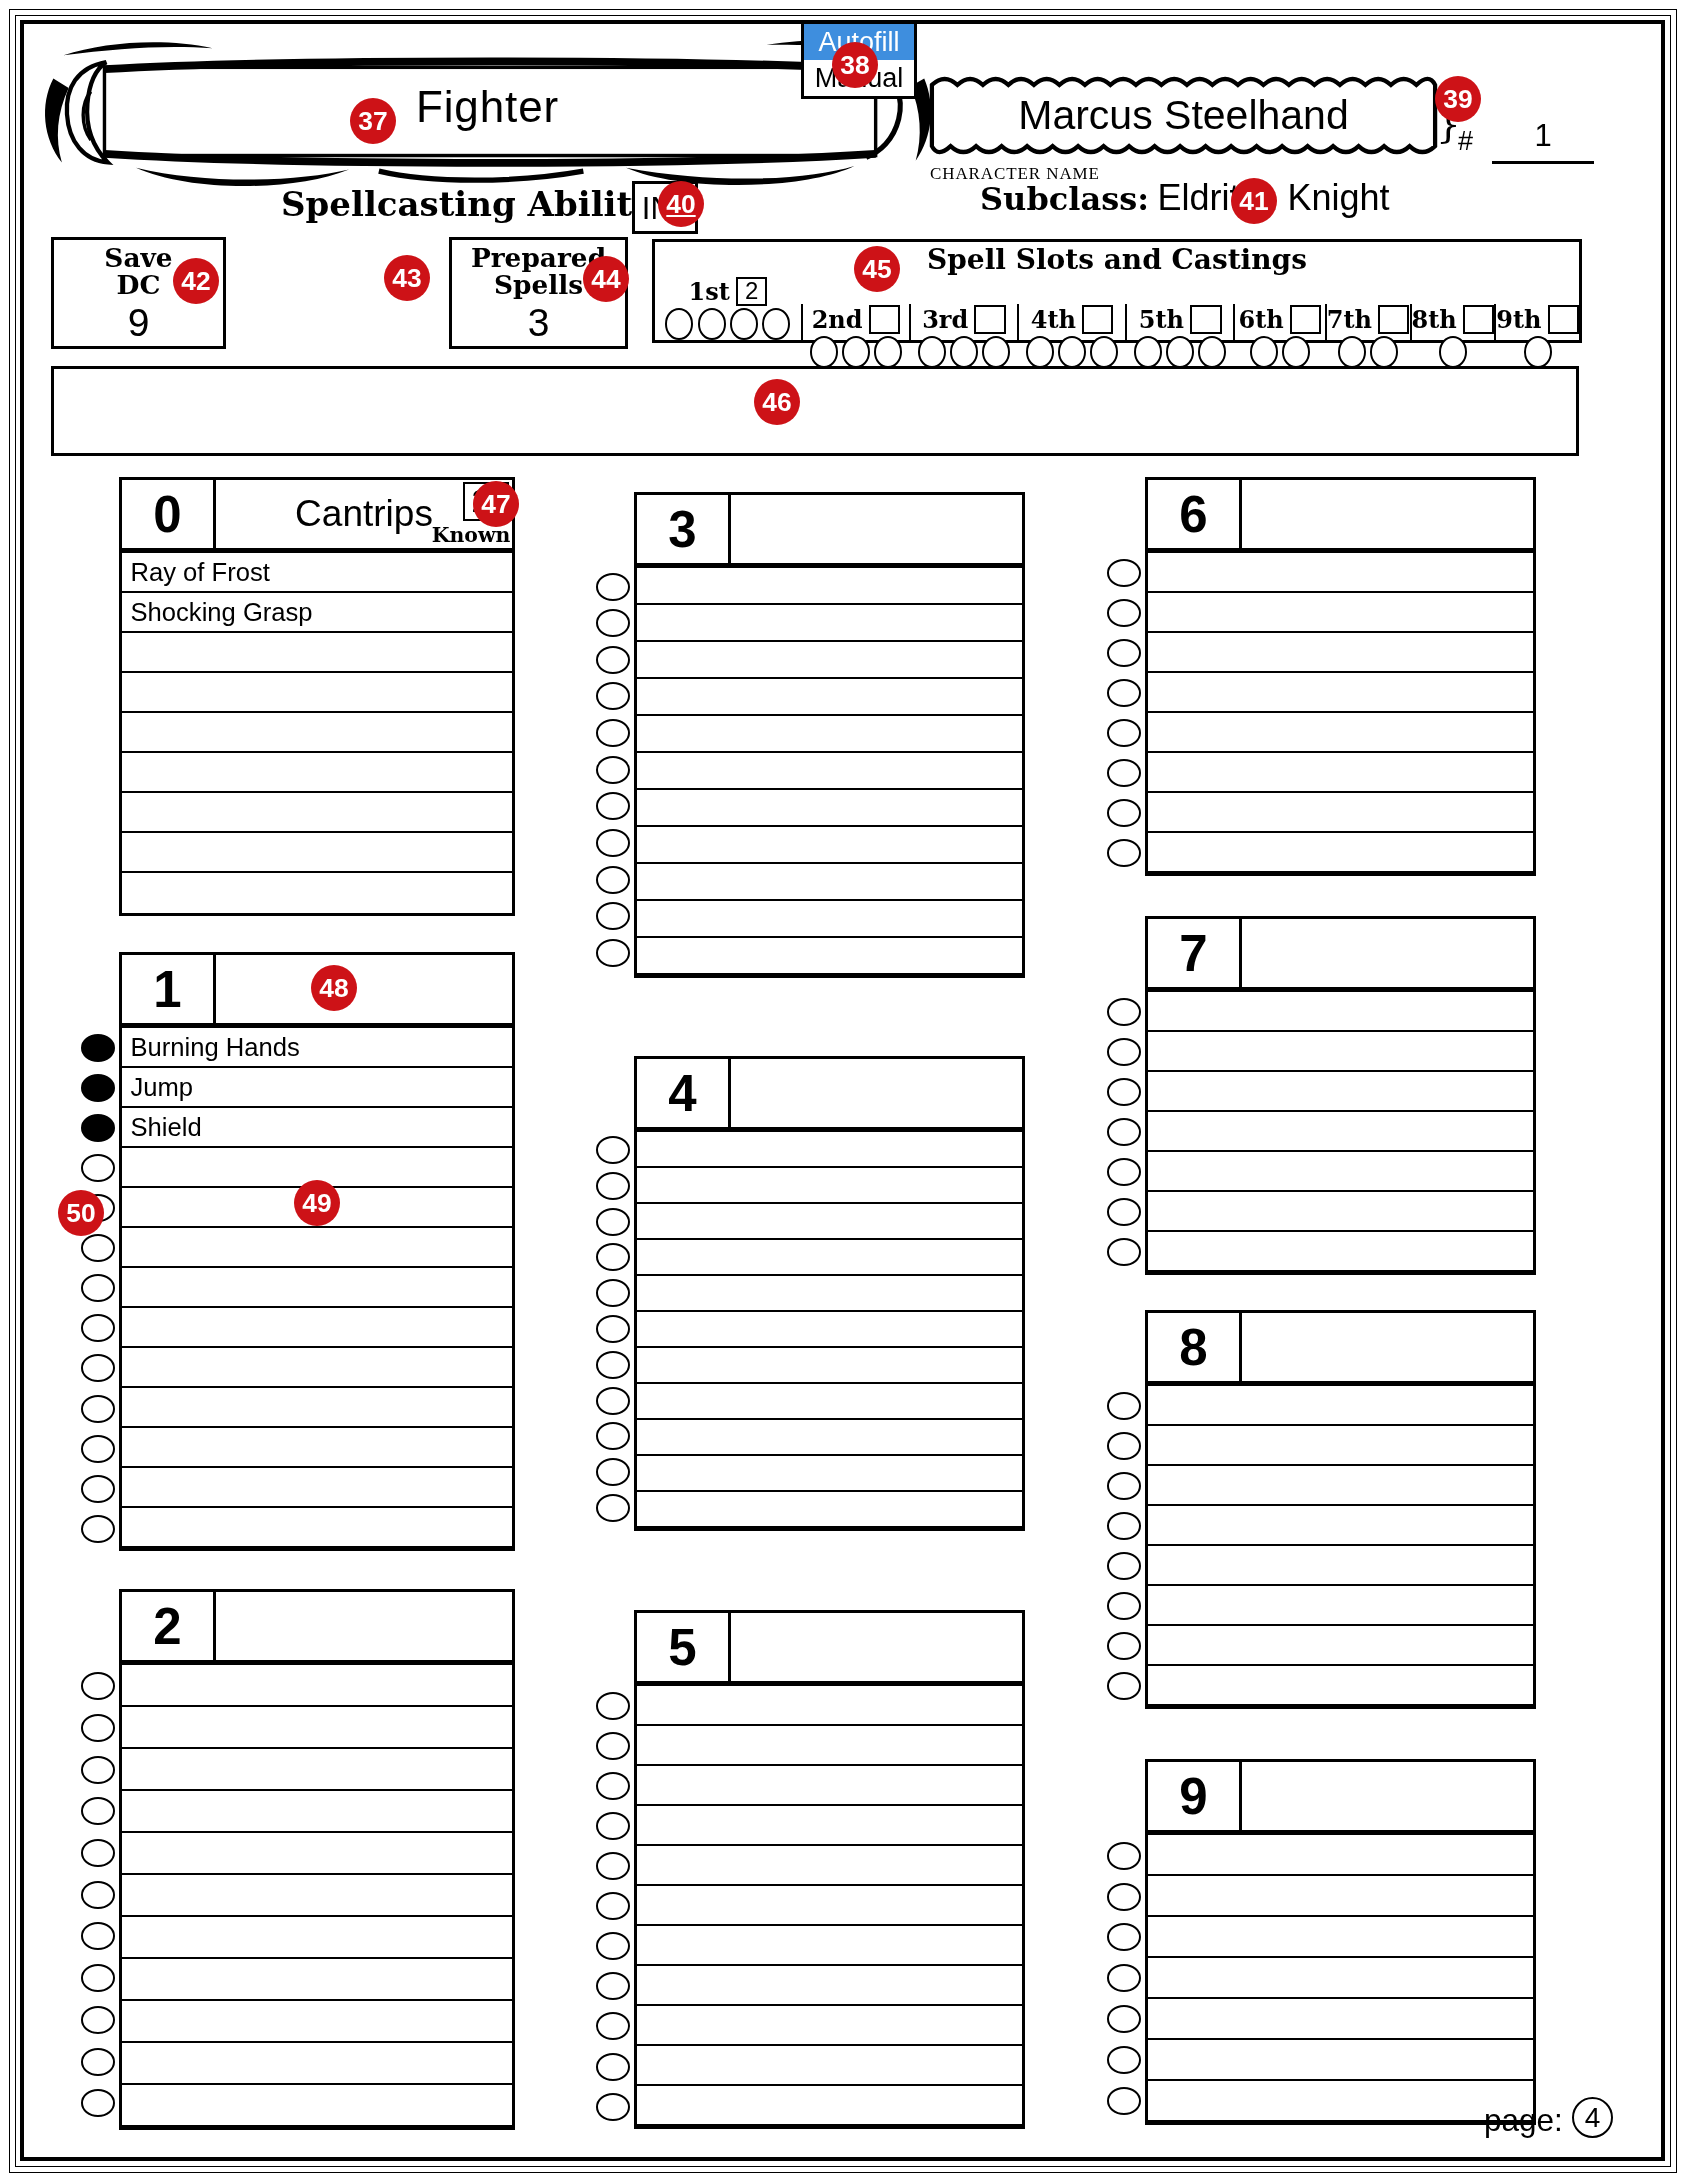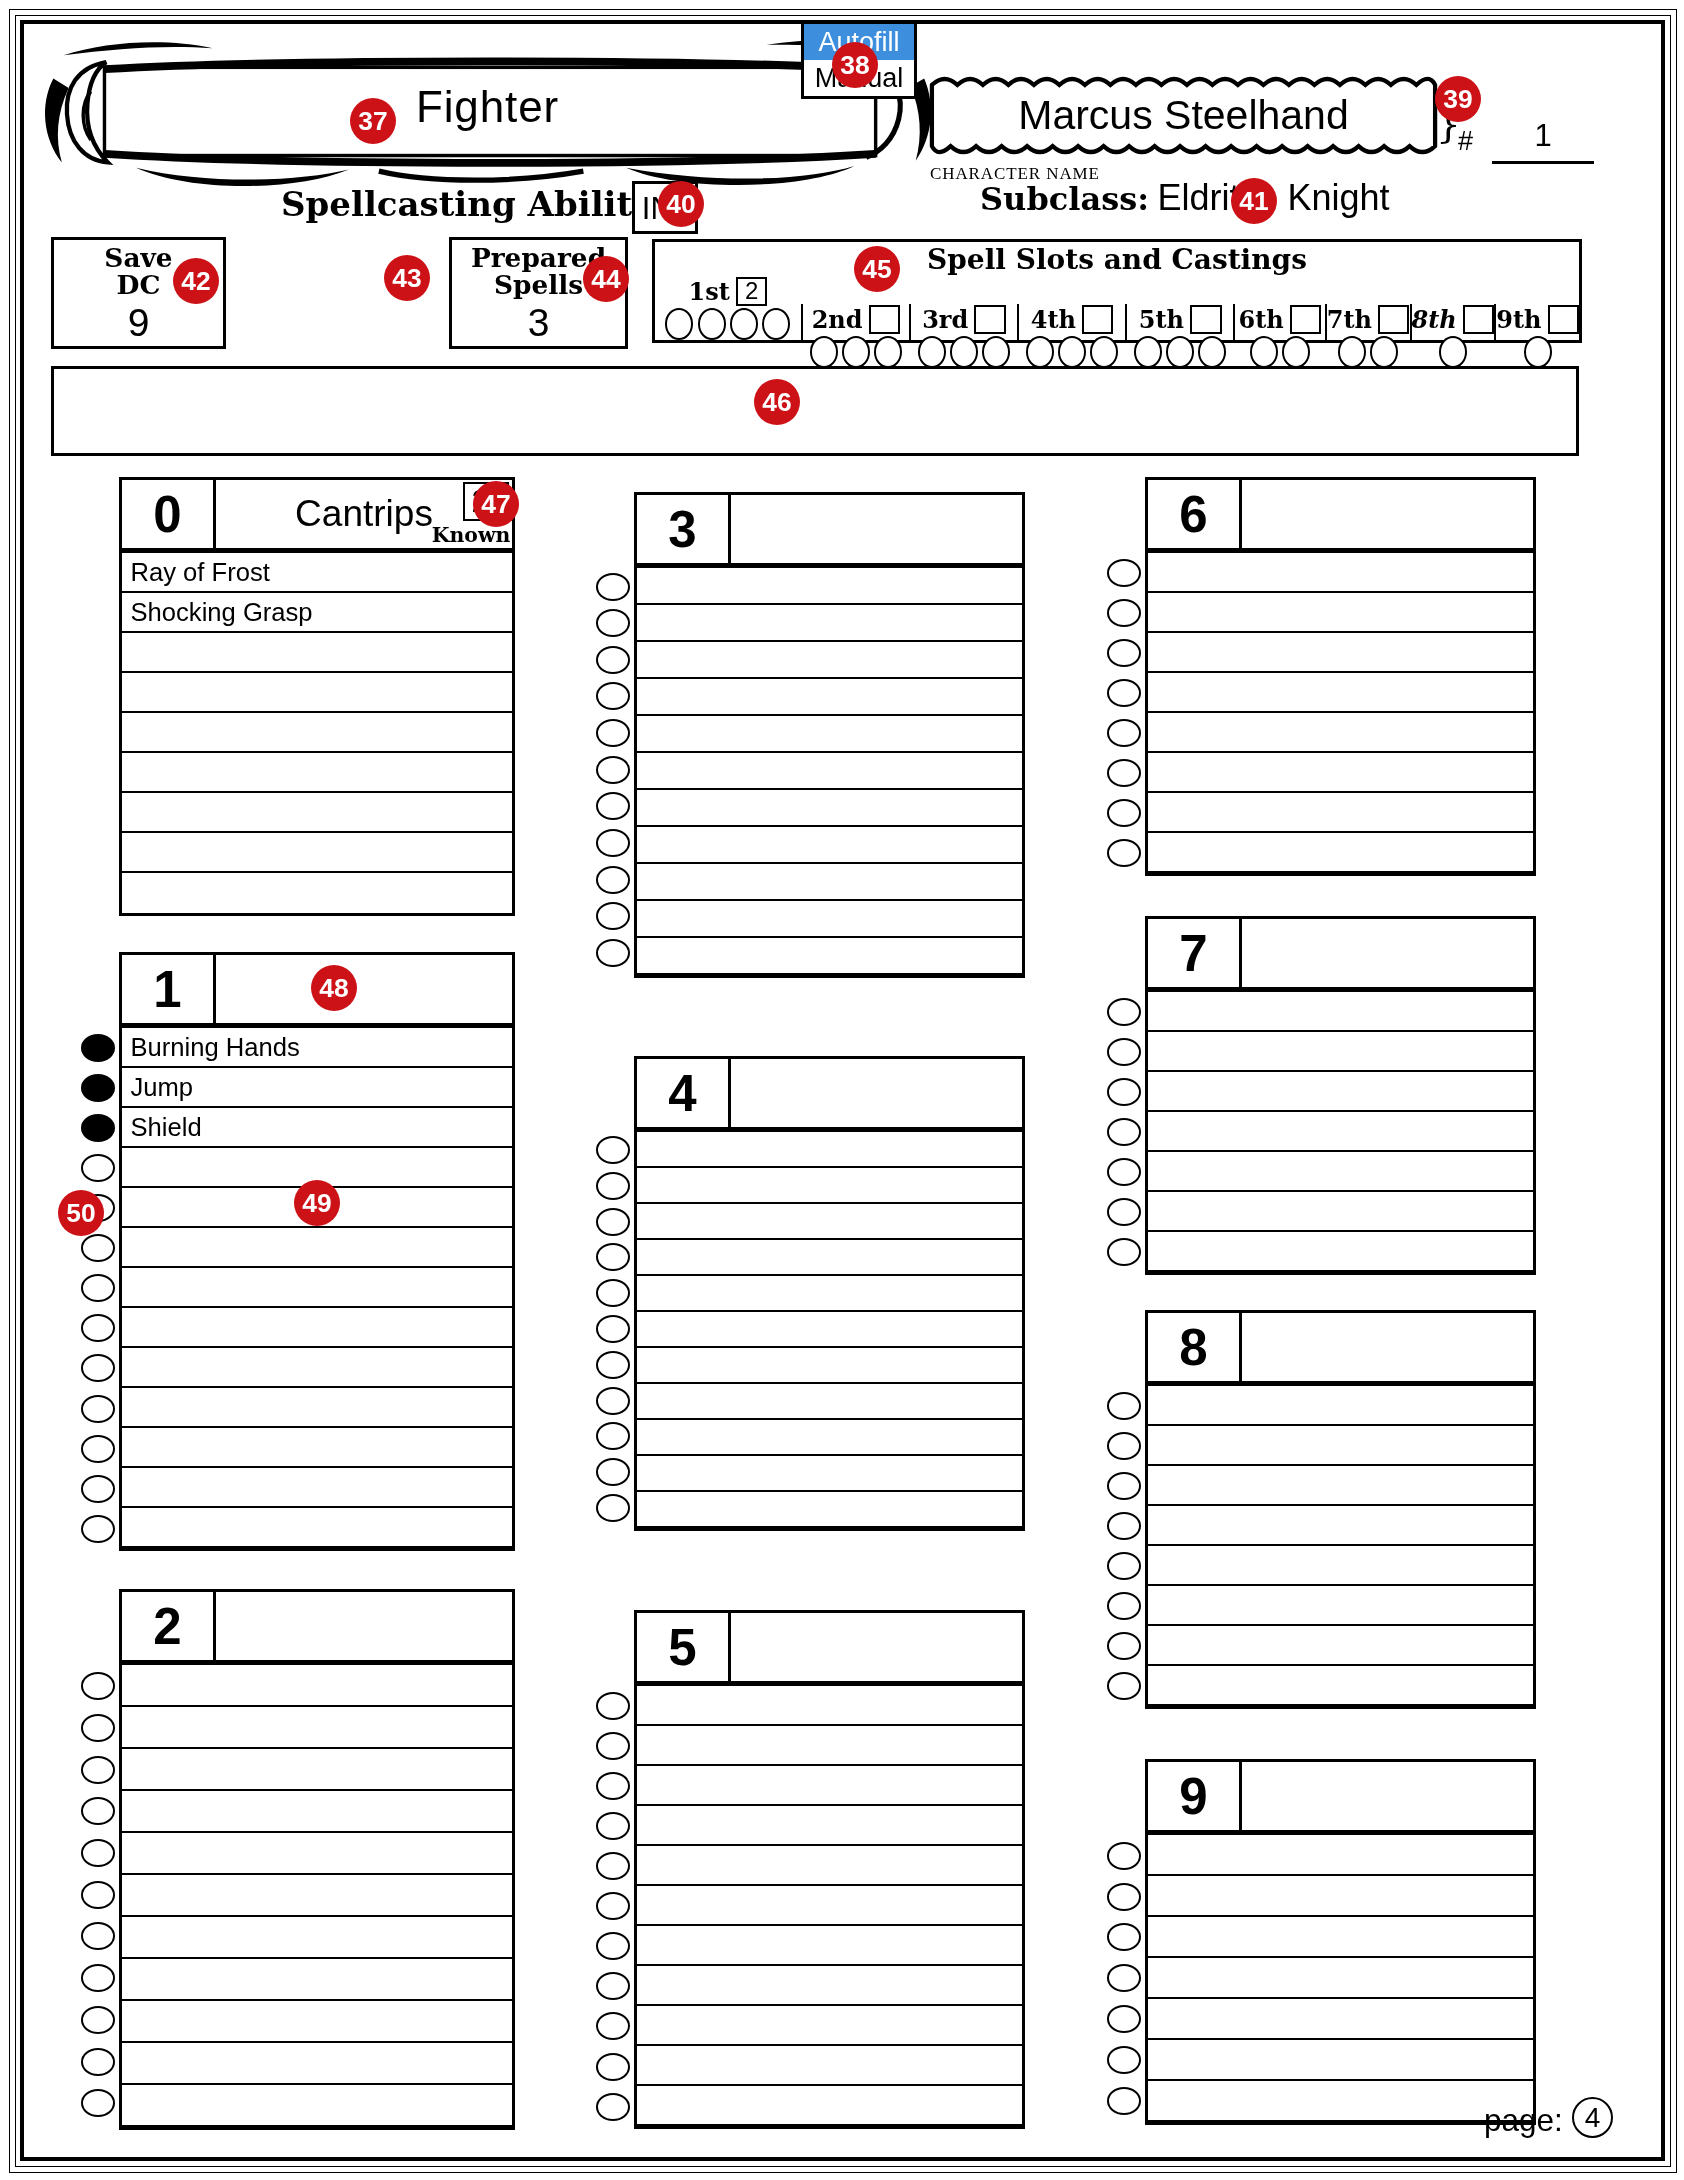--- a/index.html
+++ b/index.html
@@ -235,21 +235,21 @@
         <div class="slot-group divided" style="flex-grow: 2.5; flex-basis: 0px;">
           <div class="slot-head">
             <span class="slot-label">7th</span>
             <div class="slot-valuebox"></div>
           </div>
           <div class="slot-circles">
             <span class="slot-circle"></span>
             <span class="slot-circle"></span>
           </div>
         </div>
-        <div class="slot-group divided" style="flex-grow: 2.4; flex-basis: 0px; font-style: italic;">
+        <div class="slot-group divided" style="flex-grow: 2.4; flex-basis: 0px;">
           <div class="slot-head">
             <span class="slot-label">8th</span>
             <div class="slot-valuebox"></div>
           </div>
           <div class="slot-circles">
             <span class="slot-circle"></span>
           </div>
         </div>
         <div class="slot-group divided" style="flex-grow: 2.4; flex-basis: 0px;">
           <div class="slot-head">
@@ -508,21 +508,21 @@
         <div class="prep-circle" style="left: -41px; top: 284px;"></div>
         <div class="sec-row" style="height: 41px;"></div>
         <div class="prep-circle" style="left: -41px; top: 325px;"></div>
       </div>
     </div>
 
   <div id="annotations">
       <div class="annotation-marker" style="left: 350px; top: 98px; background: rgb(205, 18, 23);">37</div>
       <div class="annotation-marker" style="left: 832px; top: 42px; background: rgb(205, 18, 23);">38</div>
       <div class="annotation-marker" style="left: 1435px; top: 76px; background: rgb(205, 18, 23);">39</div>
-      <div class="annotation-marker" style="left: 658px; top: 181px; background: rgb(205, 18, 23);">40</div>
+      <div class="annotation-marker" style="left: 658px; top: 181px; background: rgb(205, 18, 23); text-decoration: underline;">40</div>
       <div class="annotation-marker" style="left: 1231px; top: 178px; background: rgb(205, 18, 23);">41</div>
       <div class="annotation-marker" style="left: 173px; top: 258px; background: rgb(205, 18, 23);">42</div>
       <div class="annotation-marker" style="left: 384px; top: 255px; background: rgb(205, 18, 23);">43</div>
       <div class="annotation-marker" style="left: 583px; top: 256px; background: rgb(205, 18, 23);">44</div>
       <div class="annotation-marker" style="left: 854px; top: 246px; background: rgb(205, 18, 23);">45</div>
       <div class="annotation-marker" style="left: 754px; top: 379px; background: rgb(205, 18, 23);">46</div>
       <div class="annotation-marker" style="left: 473px; top: 481px; background: rgb(205, 18, 23);">47</div>
       <div class="annotation-marker" style="left: 311px; top: 965px; background: rgb(205, 18, 23);">48</div>
       <div class="annotation-marker" style="left: 294px; top: 1180px; background: rgb(205, 18, 23);">49</div>
       <div class="annotation-marker" style="left: 58px; top: 1190px; background: rgb(205, 18, 23);">50</div>

